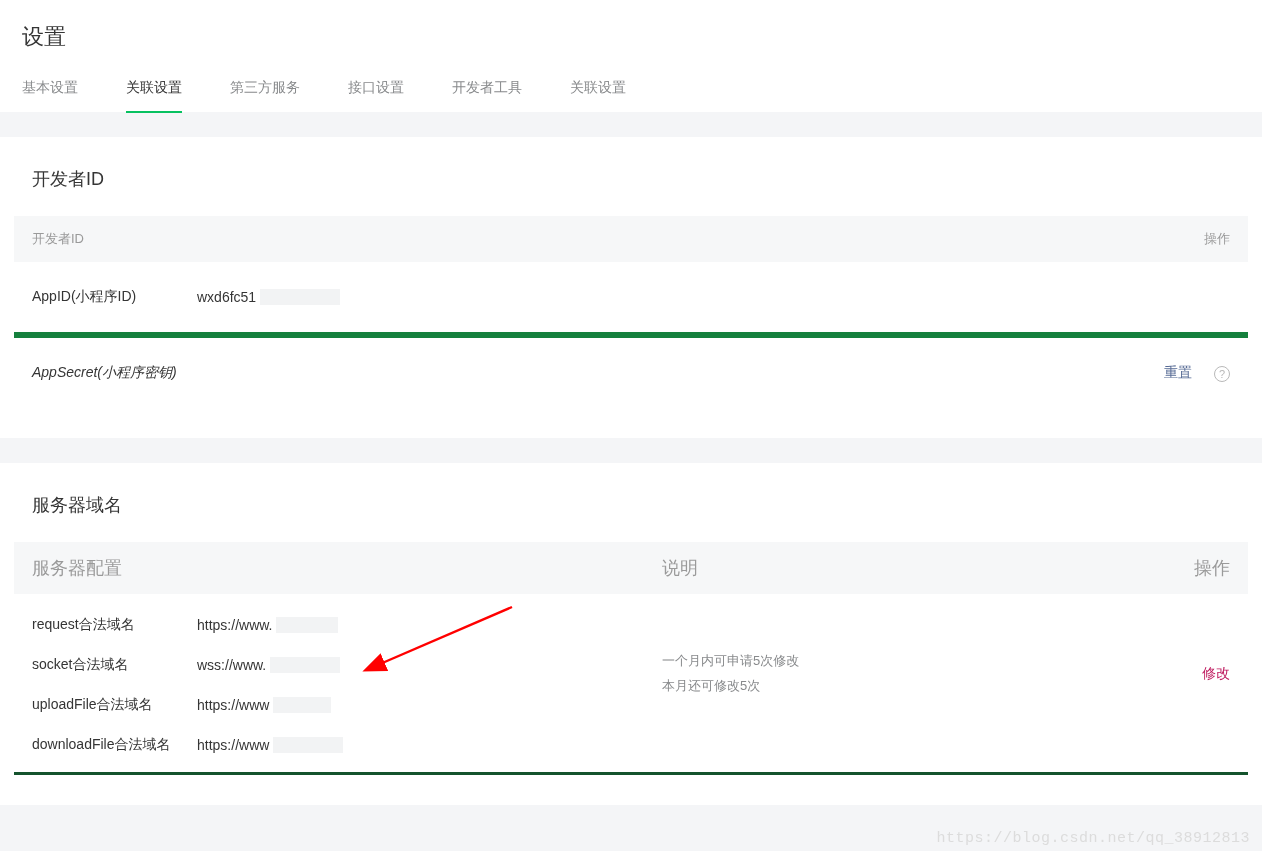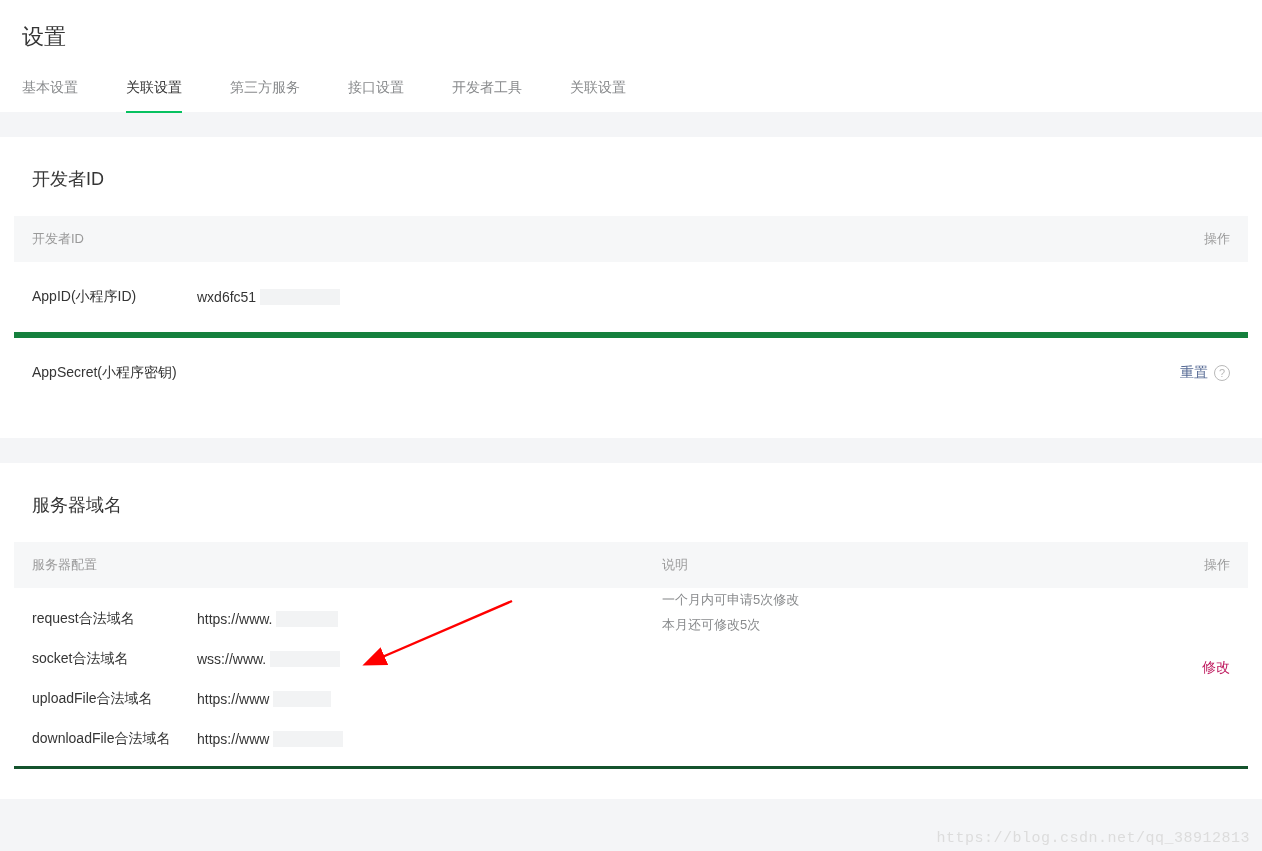--- a/index.html
+++ b/index.html
@@ -73,41 +73,41 @@
   }
   .row-value {
     color: #353535;
     display: flex;
   }
   .row-action {
     margin-left: auto;
     color: #576b95;
     cursor: pointer;
     display: flex;
-    align-items: center;
-    gap: 6px;
+    align-items: flex-end;
+    gap: 22px;
   }
   .help-icon {
     display: inline-flex;
     align-items: center;
     justify-content: center;
     width: 16px;
     height: 16px;
     border-radius: 50%;
     border: 1px solid #b9b9b9;
     color: #b9b9b9;
     font-size: 11px;
   }
   
   .domain-head {
     display: flex;
     background: #f6f7f8;
     padding: 14px 18px;
     color: #9a9a9a;
-    font-size: 13px;
+    font-size: 18px;
   }
   .dh-col1-wide { flex: 0 0 630px; }
   .dh-col2 { flex: 1; }
   .dh-col3 { text-align: right; }
   .domain-body {
     display: flex;
     padding: 0 18px 18px 18px;
     border-bottom: 3px solid #14532d;
     position: relative;
   }
@@ -129,20 +129,21 @@
   .value-mask {
     display: inline-block;
     height: 16px;
     background: #f2f3f4;
     margin-left: 4px;
   }
   .domain-desc {
     flex: 1;
     display: flex;
     flex-direction: column;
+    justify-content: center;
     color: #888a8c;
     font-size: 13px;
     line-height: 1.9;
   }
   .domain-action {
     display: flex;
     align-items: center;
     color: #be185d;
     cursor: pointer;
     padding-left: 12px;
@@ -187,21 +188,21 @@
 
   <div class="row">
     <div class="row-label">AppID(小程序ID)</div>
     <div class="row-value">
       <span>wxd6fc51</span>
       <span class="value-mask" style="width:80px;"></span>
     </div>
   </div>
 
   <div class="row">
-    <div class="row-label" style="width:auto;">AppSecret(小程序密钥)</div>
+    <div class="row-label" style="width:auto;font-style:italic;">AppSecret(小程序密钥)</div>
     <div class="row-action">
       <span>重置</span>
       <span class="help-icon">?</span>
     </div>
   </div>
 </div>
 
 <div class="card section-card" style="position:relative;">
   <div class="section-title">服务器域名</div>
 

